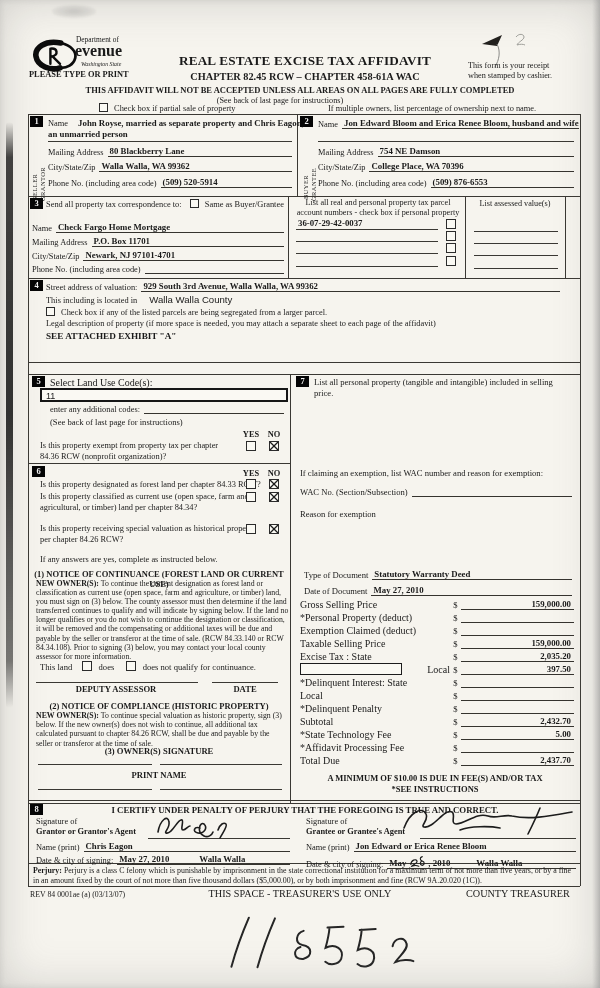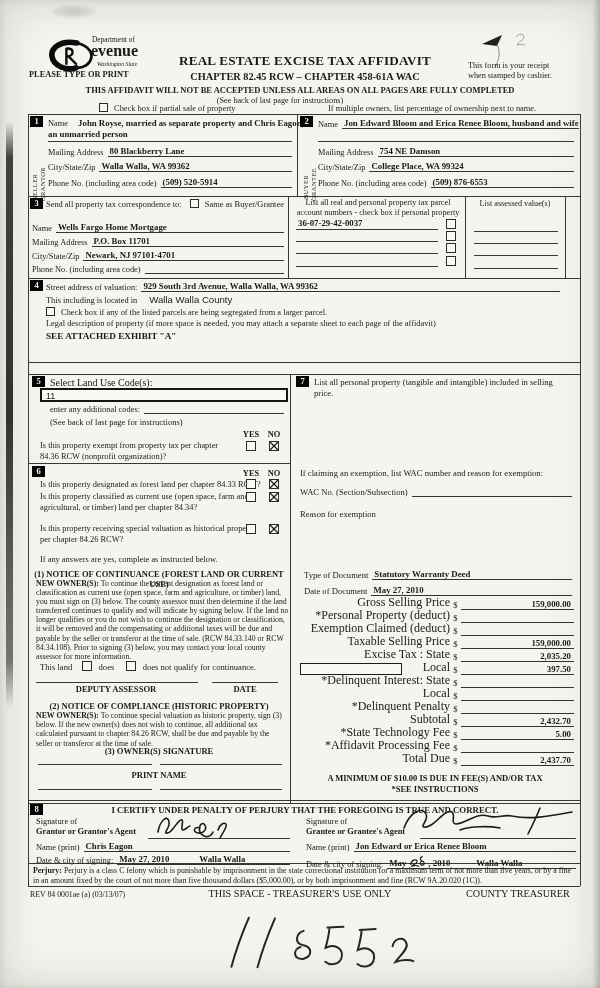--- a/index.html
+++ b/index.html
@@ -25,21 +25,21 @@
   .cb{display:inline-block;width:9px;height:9px;border:1px solid #2b2b2b;background:#faf9f3;vertical-align:-1px}
   .cb10{width:10px;height:10px}
   .cb.on{background-image:
      linear-gradient(to top right,transparent 42%,#1c1c1c 46%,#1c1c1c 54%,transparent 58%),
      linear-gradient(to bottom right,transparent 42%,#1c1c1c 46%,#1c1c1c 54%,transparent 58%)}
   .vtext{position:absolute;writing-mode:vertical-rl;transform:rotate(180deg);
          font-size:6.5px;letter-spacing:.4px}
   .codebox{position:absolute;border:2px solid #161616;background:#faf9f3}
   .taxrows{position:absolute;left:300px;top:597px;width:274px}
   .trow{display:flex;align-items:flex-end;height:13px}
-  .tl{width:150px;text-align:right;white-space:nowrap;font-size:12px}
+  .tl{width:150px;white-space:nowrap;font-size:10px}
   .td{width:11px;text-align:center;font-size:8.6px}
   .tv{flex:1;border-bottom:1px solid #35332e;text-align:right;font-weight:bold;
       font-size:8.8px;padding-right:3px;min-height:11px}
   .tlbox{display:flex;justify-content:space-between;align-items:flex-end;padding-right:0}
   .lbox{display:inline-block;width:102px;height:12px;border:1.5px solid #1c1c1c;background:#faf9f3}
   .streak{position:absolute;left:6px;top:122px;width:7px;height:586px;border-radius:4px;
      background:linear-gradient(to bottom,rgba(15,15,15,0),rgba(15,15,15,.8) 6%,rgba(22,22,22,.9) 50%,rgba(15,15,15,.55) 92%,rgba(15,15,15,0));
      filter:blur(.5px)}
   .edge-r{position:absolute;right:0;top:0;width:8px;height:988px;
      background:linear-gradient(to left,rgba(150,150,150,.45),rgba(150,150,150,0))}
@@ -54,21 +54,21 @@
 
   <div class="streak"></div>
   <div class="edge-r"></div>
   <div class="smudge"></div>
   <svg class="abs" style="left:476px;top:28px" width="60" height="44" viewBox="0 0 60 44">
     <path d="M6 16 L26 7 L21 18 Z" fill="#23211e"></path>
     <path d="M21 16 C25 24 23 32 19 39" stroke="#8b8b88" stroke-width="1" fill="none"></path>
     <path d="M40 9 C43 5 48 6 48 9 C48 12 42 14 41 17 C44 16 47 16 49 17" stroke="#a0a09b" stroke-width="1" fill="none"></path>
   </svg>
 
-  <div class="abs" style="left:48px;top:34px;width:130px;height:46px">
+  <div class="abs" style="left:32px;top:34px;width:130px;height:46px">
     <svg class="abs" style="left:0;top:1px" width="48" height="40" viewBox="0 0 60 46">
       <path d="M36 8 C16 4 3 14 5 25 C7 37 23 43 35 39" stroke="#0c0c0c" stroke-width="7" fill="none" stroke-linecap="round"></path>
       <path d="M36 8 C49 11 56 19 54 27 C52 35 44 40 34 39" stroke="#0c0c0c" stroke-width="3.4" fill="none" stroke-linecap="round"></path>
       <path d="M23 15 L23 34 M23 15 C32 14 34 23 24 25 M26 25 L35 34" stroke="#0c0c0c" stroke-width="3" fill="none" stroke-linecap="round"></path>
     </svg>
     <span class="abs" style="left:44px;top:1px;font-size:7.4px">Department of</span>
     <span class="abs b" style="left:43px;top:8px;font-size:16px">evenue</span>
     <span class="abs" style="left:49px;top:27px;font-size:5.8px;font-style:italic">Washington State</span>
   </div>
   <div class="abs b" style="left:29px;top:70px;font-size:8.4px">PLEASE TYPE OR PRINT</div>
@@ -133,36 +133,36 @@
     <span class="lbl">Name</span>
     <span class="uval">Jon Edward Bloom and Erica Renee Bloom, husband and wife</span>
   </div>
   <div class="hl" style="left:318px;top:141px;width:256px"></div>
   <div class="frow" style="left:318px;top:146px;width:256px">
     <span class="lbl">Mailing Address</span>
     <span class="uval">754 NE Damson</span>
   </div>
   <div class="frow" style="left:318px;top:161px;width:256px">
     <span class="lbl">City/State/Zip</span>
-    <span class="uval">College Place, WA  99324</span>
+    <span class="uval">College Place, WA  70396</span>
   </div>
   <div class="frow" style="left:318px;top:177px;width:256px">
     <span class="lbl">Phone No. (including area code)</span>
     <span class="uval">(509) 876-6553</span>
   </div>
 
   <span class="badge" style="left:30px;top:198px">3</span>
   <div class="abs nw" style="left:46px;top:199px;font-size:8.4px">
     <span>Send all property tax correspondence to:</span>
     <span class="cb" style="margin-left:6px"></span>
     <span style="padding-left:4px">Same as Buyer/Grantee</span>
   </div>
   <div class="frow" style="left:32px;top:222px;width:252px">
     <span class="lbl">Name</span>
-    <span class="uval">Wells Fargo Home Mortgage</span>
+    <span class="uval">Check Fargo Home Mortgage</span>
   </div>
   <div class="frow" style="left:32px;top:236px;width:252px">
     <span class="lbl">Mailing Address</span>
     <span class="uval">P.O. Box 11701</span>
   </div>
   <div class="frow" style="left:32px;top:250px;width:252px">
     <span class="lbl">City/State/Zip</span>
     <span class="uval">Newark, NJ 97101-4701</span>
   </div>
   <div class="frow" style="left:32px;top:264px;width:252px">

